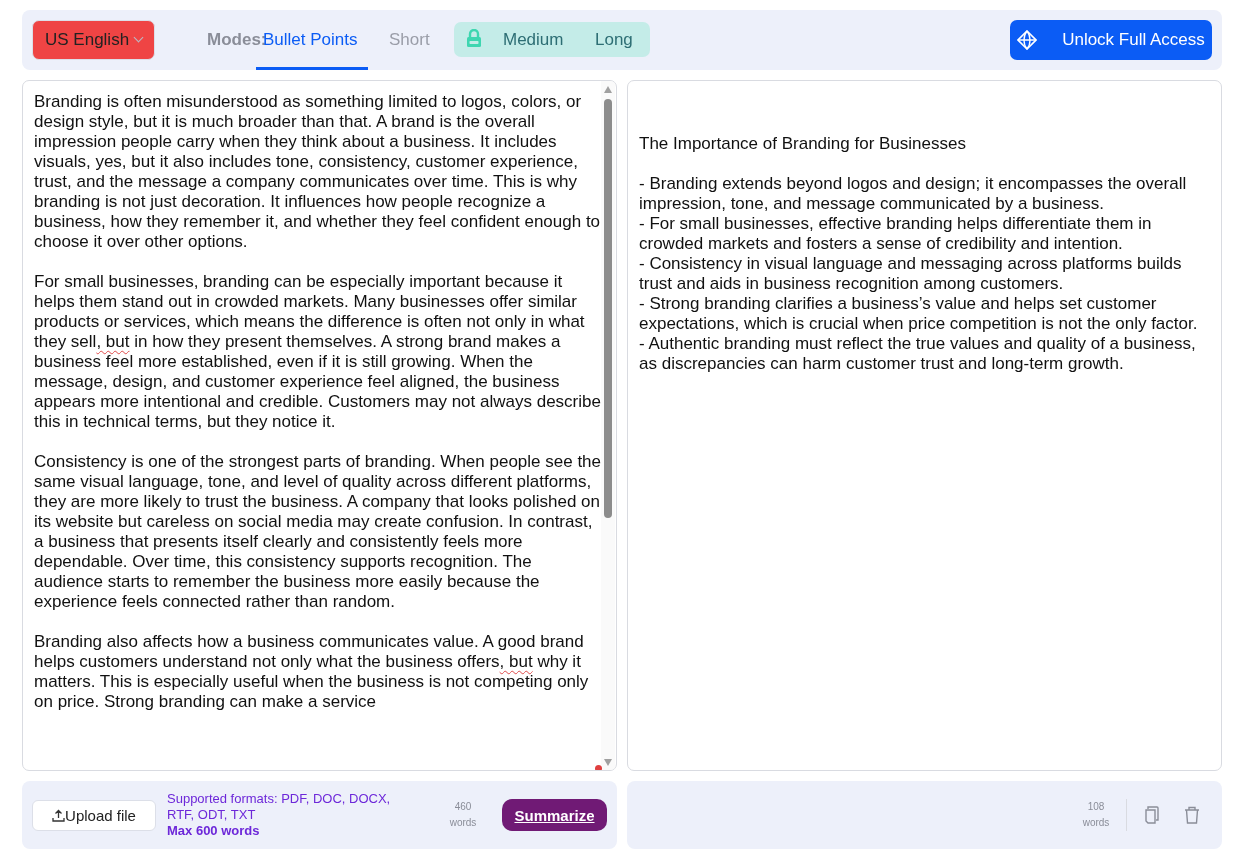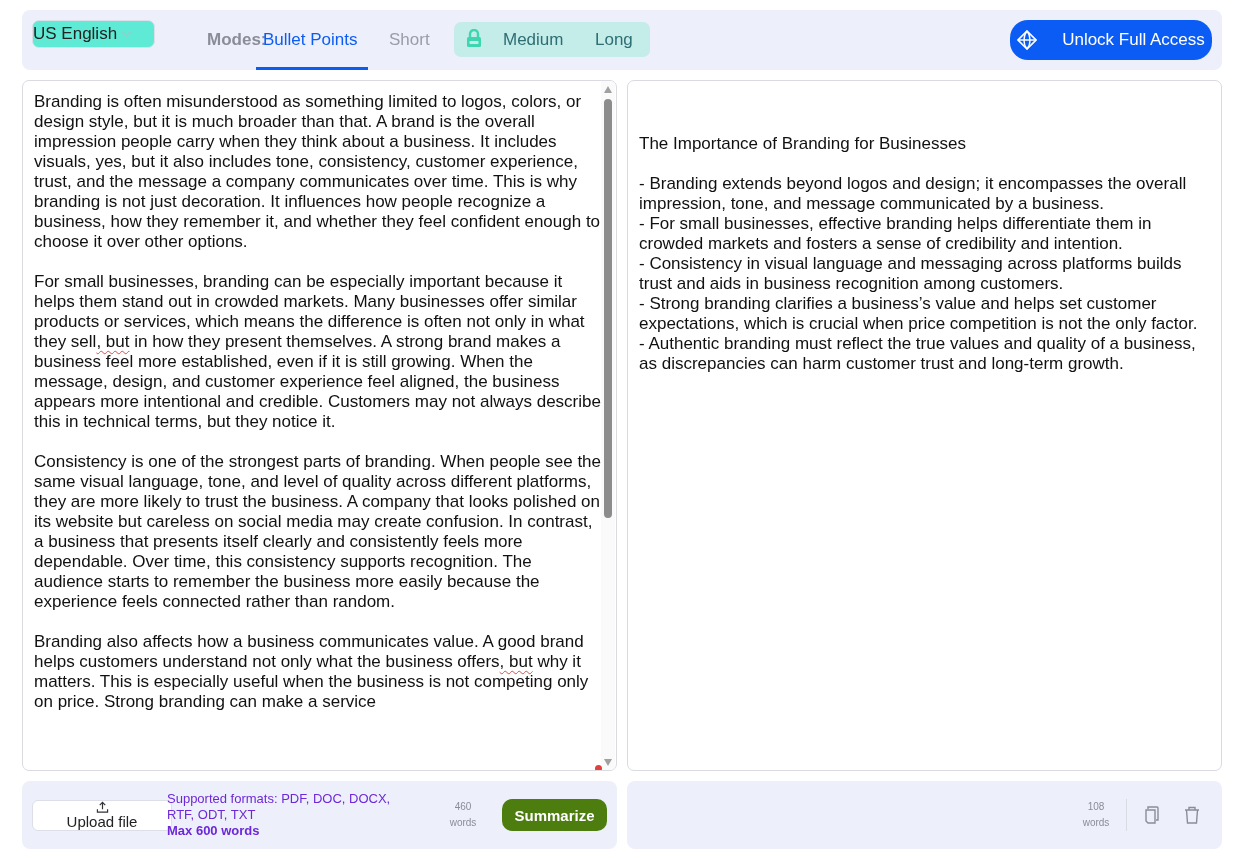--- a/index.html
+++ b/index.html
@@ -4,23 +4,23 @@
   <style>
     * { box-sizing: border-box; margin: 0; padding: 0; }
     html, body { width: 1233px; height: 858px; background: #ffffff; overflow: hidden; }
     body { font-family: "Liberation Sans", "DejaVu Sans", sans-serif; color: #111; position: relative; }
 
     .topbar {
       position: absolute; left: 22px; top: 10px; width: 1200px; height: 60px;
       background: #edf0fa; border-radius: 8px;
     }
     .lang {
-      position: absolute; left: 10px; top: 10px; width: 123px; height: 28px;
-      background: #5eead4; border: 1px solid #dcdfe8; border-radius: 7px;
-      display: flex; align-items: center; 
+      position: absolute; left: 10px; top: 10px; width: 123px; height: 40px;
+      background: #ef4444; border: 1px solid #dcdfe8; border-radius: 7px;
+      display: flex; align-items: center; padding-left: 12px;
       font-size: 17px; color: #222; cursor: pointer;
     }
     .lang .chev { margin-left: 6px; width: 7px; height: 7px; border-right: 1px solid #b9bcc6; border-bottom: 1px solid #b9bcc6; transform: rotate(45deg); margin-top: -5px; }
     .modes-label {
       position: absolute; left: 153px; top: 20px; font-size: 17px; font-weight: bold; color: #8a8d98; margin-left: 32px;
     }
     .mode-tab {
       position: absolute; top: 20px; font-size: 17px; cursor: pointer;
     }
     .mode-bullet { left: 241px; color: #0b5cf5; }
@@ -28,21 +28,21 @@
     .mode-short { left: 367px; color: #9a9da8; }
     .locked-group {
       position: absolute; left: 432px; top: 12px; width: 196px; height: 35px;
       background: #c4ece8; border-radius: 7px;
     }
     .lock-icon { position: absolute; left: 12px; top: 7px; width: 16px; height: 19px; }
     .mode-medium { position: absolute; left: 49px; top: 8px; font-size: 17px; color: #2d6e74; cursor: pointer; }
     .mode-long { position: absolute; left: 141px; top: 8px; font-size: 17px; color: #2d6e74; cursor: pointer; }
     .unlock-btn {
       position: absolute; left: 988px; top: 10px; width: 202px; height: 40px;
-      background: #0b5cf5; border-radius: 18px; color: #fff; font-size: 17px;
+      background: #0b5cf5; border-radius: 7px; color: #fff; font-size: 17px;
       display: flex; align-items: center; justify-content: center; gap: 25px; cursor: pointer;
     }
 
     .panel {
       position: absolute; top: 80px; height: 691px; background: #fff;
       border: 1px solid #d9dbe1; border-radius: 7px; overflow: hidden;
     }
     .panel-left { left: 22px; width: 595px; }
     .panel-right { left: 627px; width: 595px; }
     .text {
@@ -57,39 +57,39 @@
     .scroll-down { position: absolute; left: 3px; bottom: 4px; width: 0; height: 0; border-left: 4px solid transparent; border-right: 4px solid transparent; border-top: 7px solid #a0a0a0; }
     .scroll-thumb { position: absolute; left: 3px; top: 18px; width: 8px; height: 419px; background: #8c8c8c; border-radius: 4px; }
     .red-dot { position: absolute; left: 572px; top: 684px; width: 7px; height: 7px; background: #e04040; border-radius: 50%; }
 
     .footer {
       position: absolute; top: 781px; height: 68px; background: #edf0fa; border-radius: 8px;
     }
     .footer-left { left: 22px; width: 595px; }
     .footer-right { left: 627px; width: 595px; }
     .upload-btn {
-      position: absolute; left: 10px; top: 19px; width: 140px; height: 31px;
+      position: absolute; left: 10px; top: 19px; width: 124px; height: 31px;
       background: #fff; border: 1px solid #dcdfe8; border-radius: 6px;
       display: flex; align-items: center; justify-content: center; gap: 0;
-      font-size: 15px; color: #222; cursor: pointer; flex-direction: column;
+      font-size: 15px; color: #222; cursor: pointer;
     }
     .formats {
       position: absolute; left: 145px; top: 10px; width: 250px;
       font-size: 13px; line-height: 16px; color: #6d28d9;
     }
     .formats .max { font-weight: bold; }
     .wordcount {
       position: absolute; top: 18px; text-align: center; font-size: 10px; line-height: 16px; color: #8a8d98;
     }
     .footer-left .wordcount { left: 418px; width: 46px; }
     .footer-right .wordcount { left: 446px; width: 46px; }
     .summarize-btn {
       position: absolute; left: 480px; top: 18px; width: 105px; height: 32px;
-      background: #4d7c0f; border-radius: 10px; color: #fff; font-size: 15px; font-weight: bold;
-      display: flex; align-items: center; justify-content: center; cursor: pointer;
+      background: #701a75; border-radius: 10px; color: #fff; font-size: 15px; font-weight: bold;
+      display: flex; align-items: center; justify-content: center; cursor: pointer; text-decoration: underline;
     }
     .vdiv { position: absolute; left: 499px; top: 18px; width: 1px; height: 32px; background: #d9dbe1; }
     .icon-btn { position: absolute; top: 24px; width: 18px; height: 20px; cursor: pointer; }
     .copy-btn { left: 516px; }
     .trash-btn { left: 556px; }
   </style>
 </head>
 <body>
 
 <div class="topbar">

